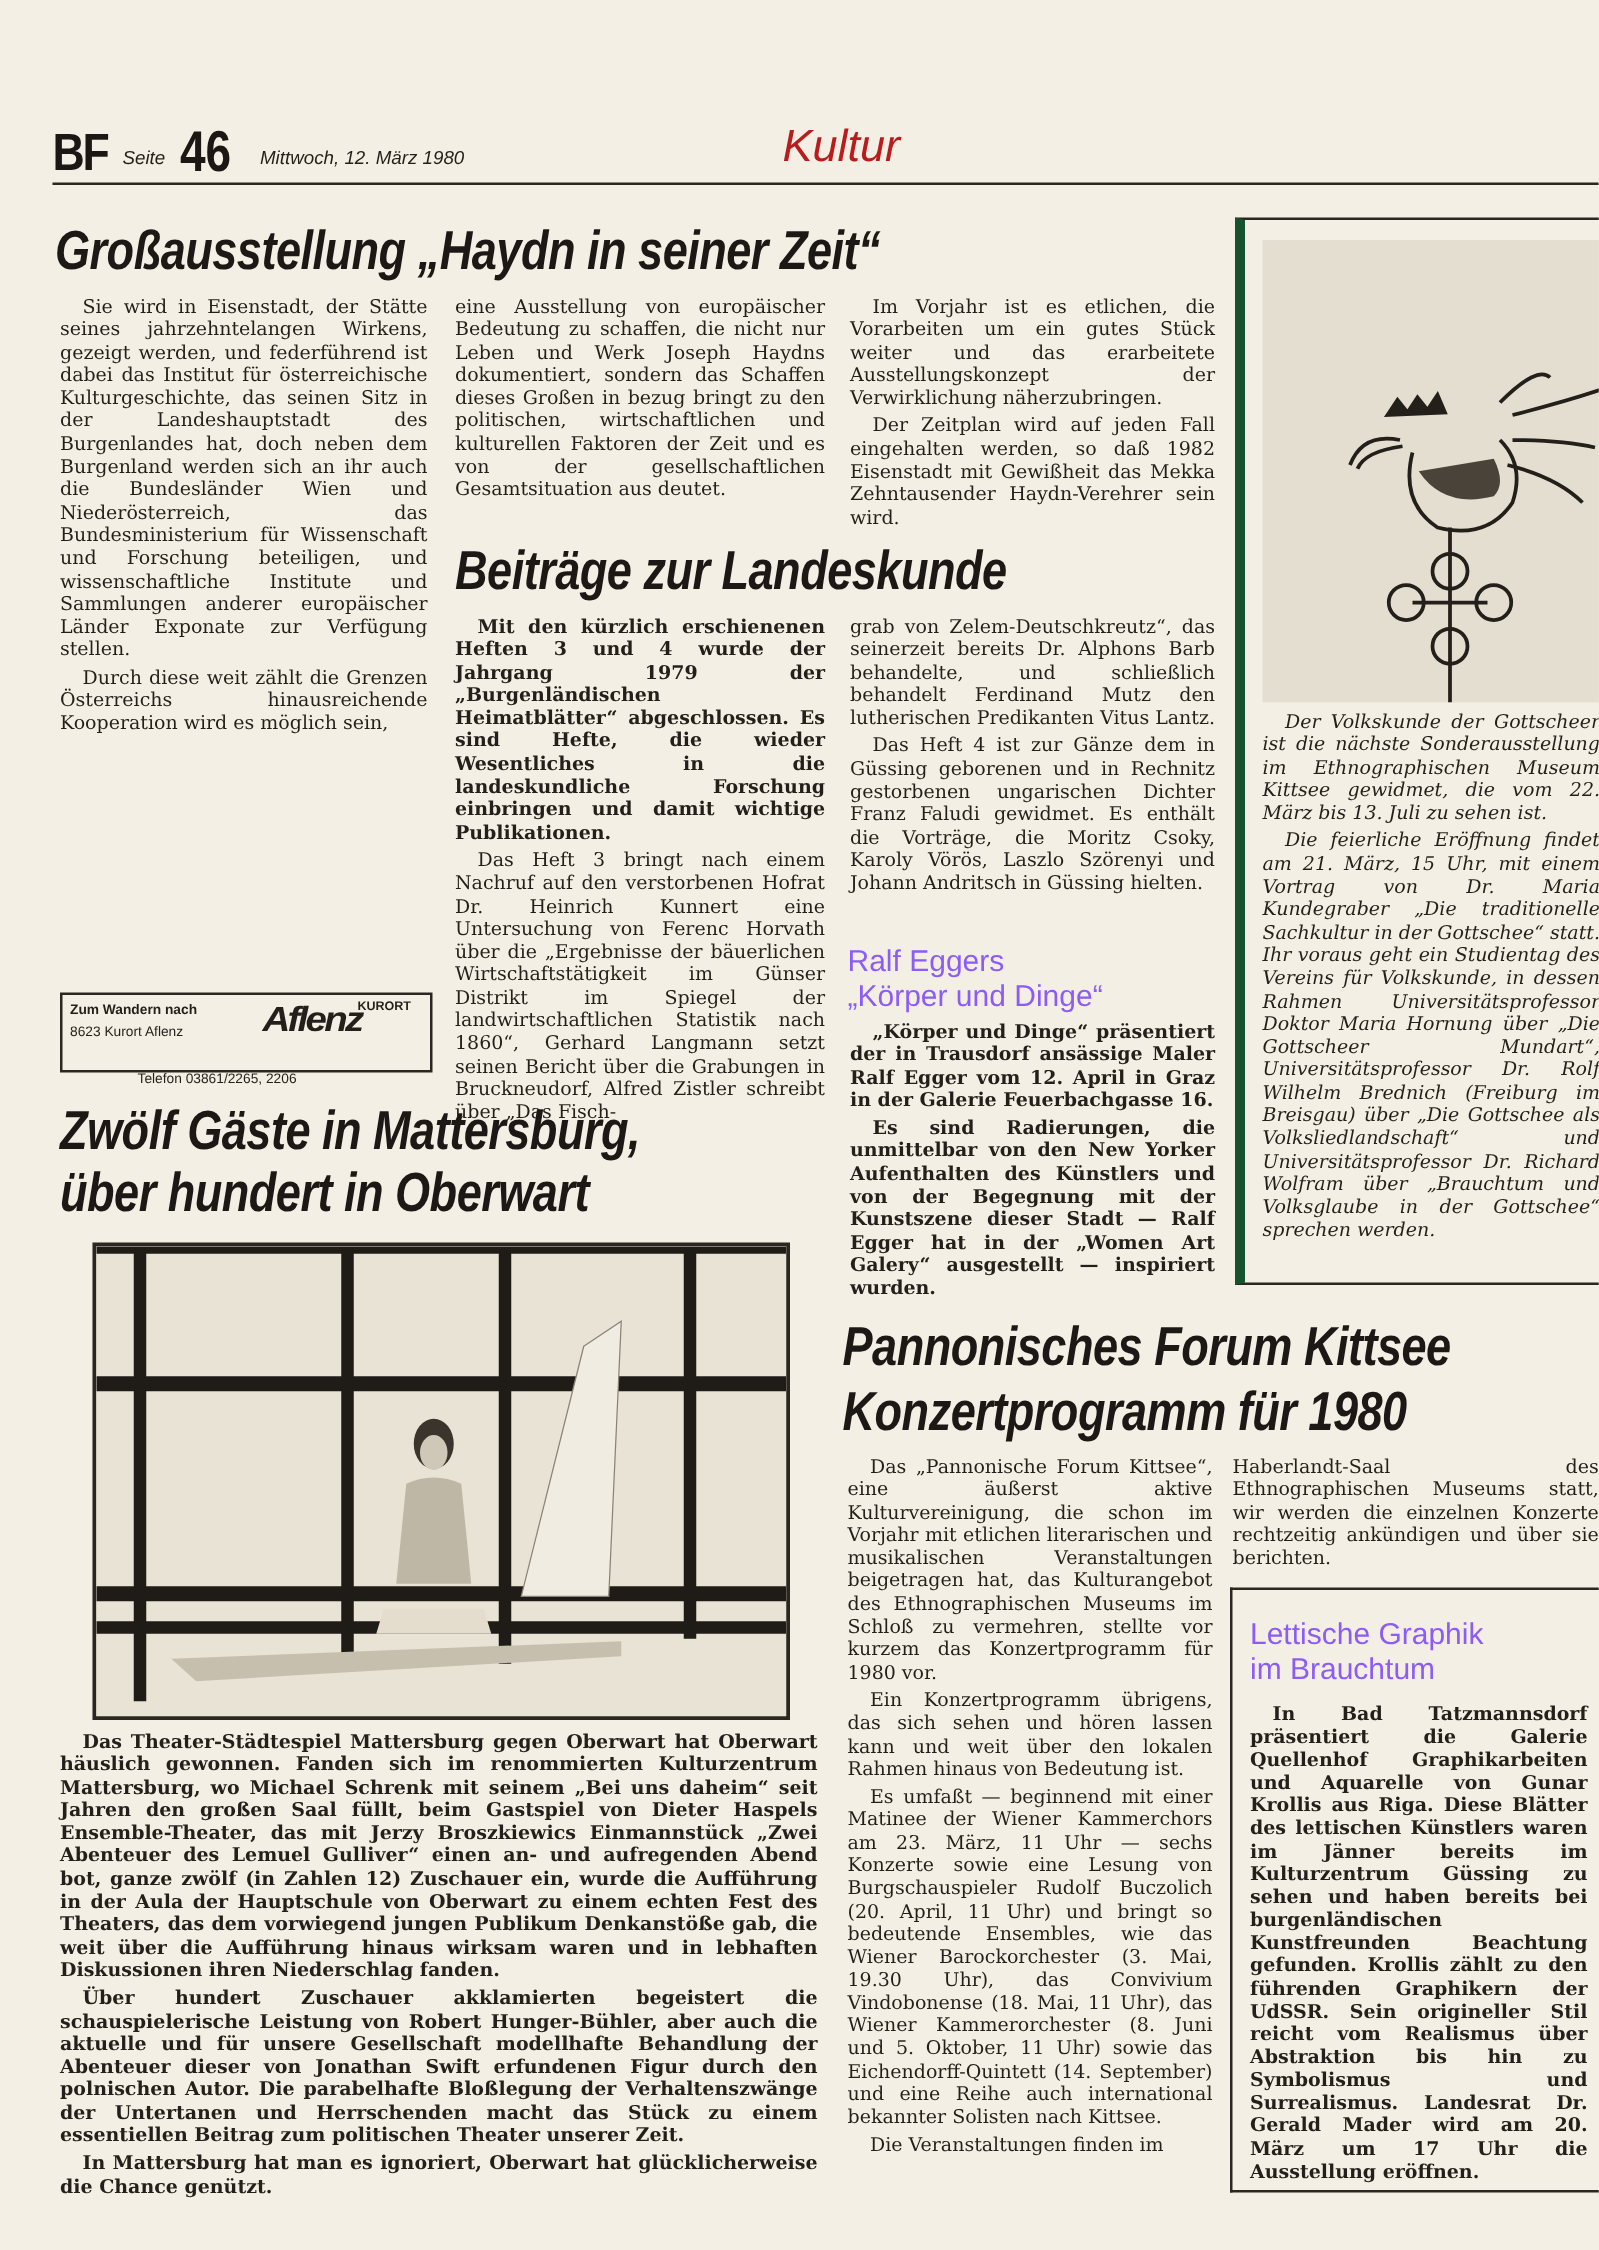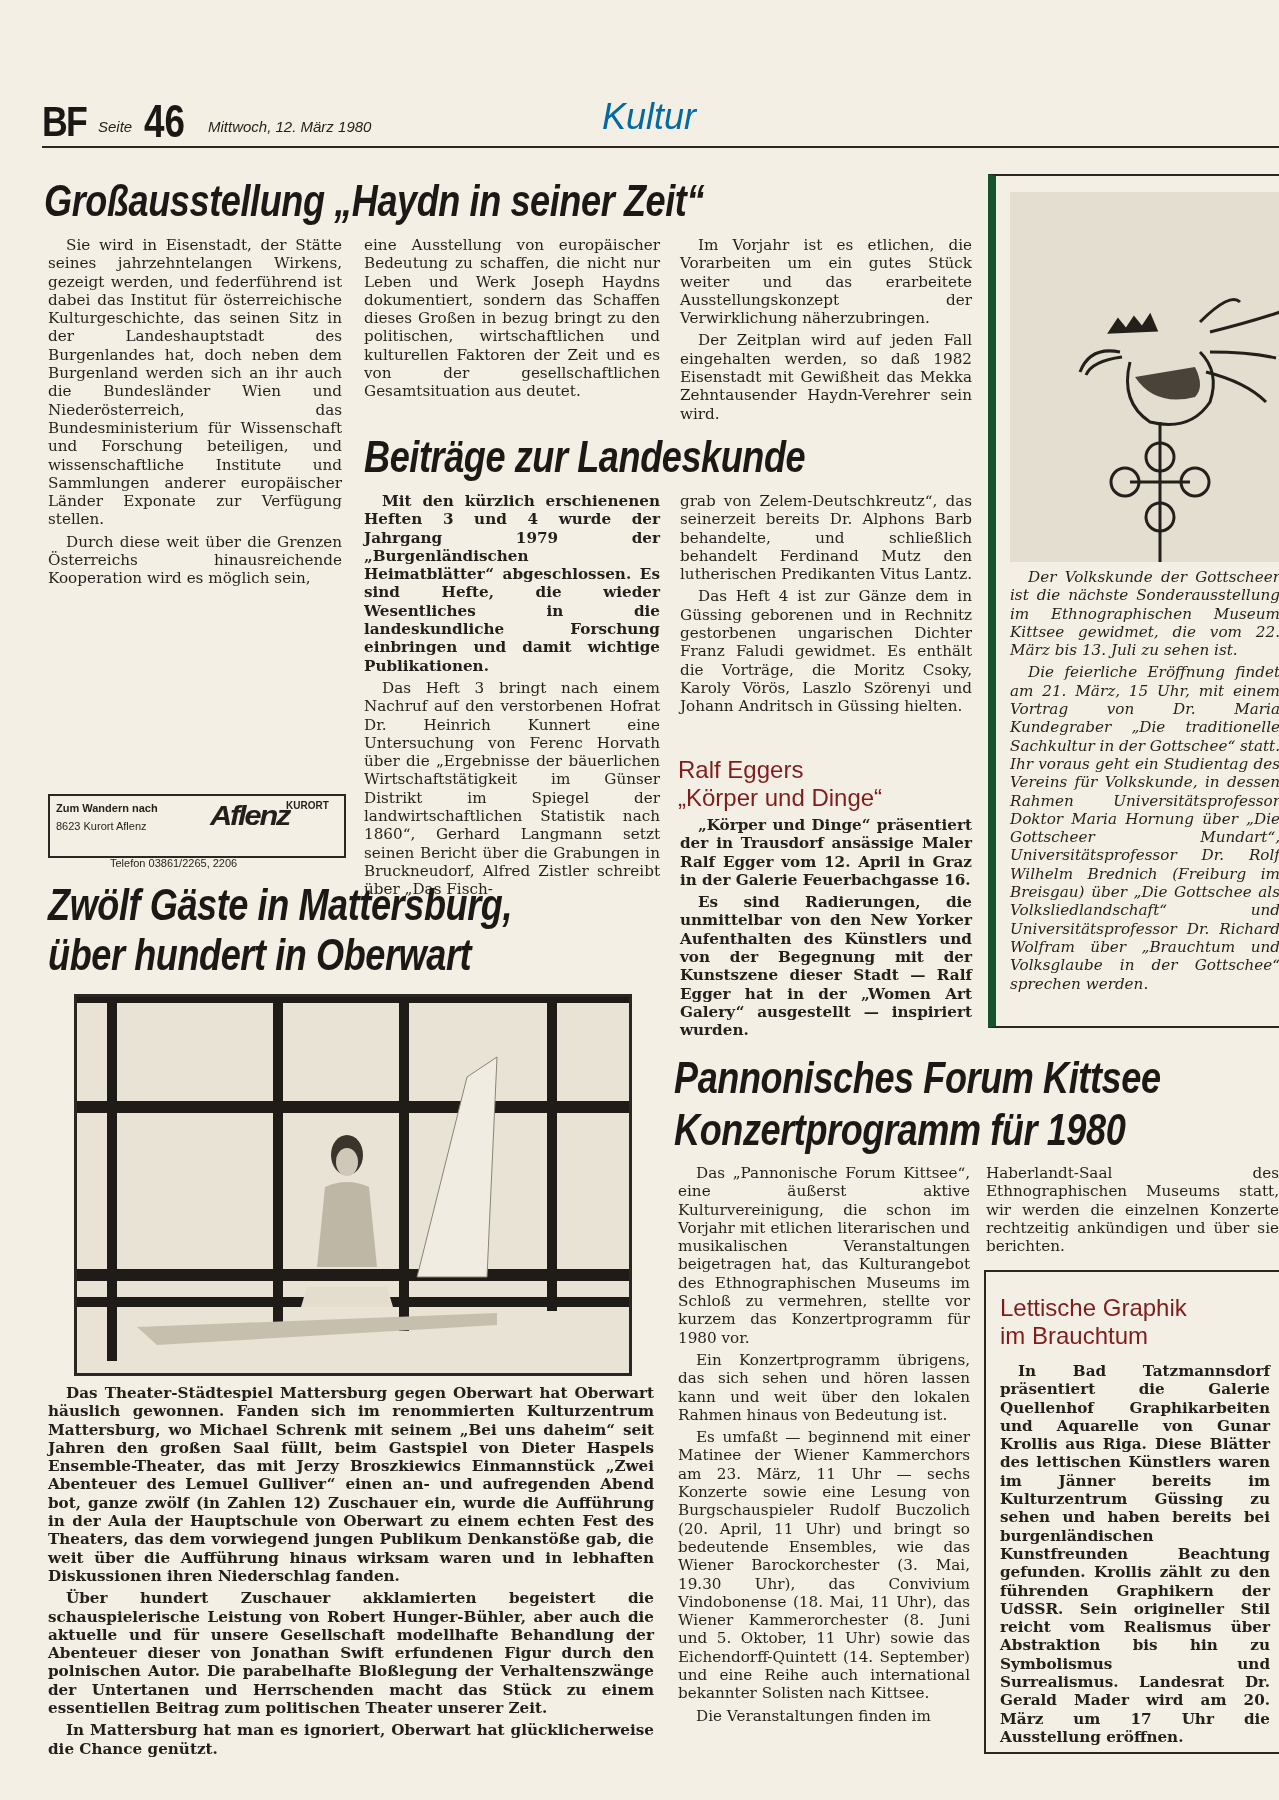--- a/index.html
+++ b/index.html
@@ -8,34 +8,34 @@
     background:#f4efe4;
     color:#231f1a;
     font-family:"DejaVu Serif", serif;
   }
   .abs { position:absolute; }
   .masthead { left:42px; top:94px; width:1237px; height:52px; }
   .bf { position:absolute; left:0; top:4px; font-family:"Liberation Sans", sans-serif; font-weight:bold; font-size:42px; letter-spacing:-2px; transform:scaleX(0.85); transform-origin:left; color:#1a1714; }
   .seite { position:absolute; left:56px; top:24px; font-family:"Liberation Sans", sans-serif; font-style:italic; font-size:15px; }
   .pagenum { position:absolute; left:102px; top:0px; font-family:"Liberation Sans", sans-serif; font-weight:bold; font-size:46px; transform:scaleX(0.8); transform-origin:left; color:#1a1714; }
   .date { position:absolute; left:166px; top:24px; font-family:"Liberation Sans", sans-serif; font-style:italic; font-size:15px; }
-  .section { position:absolute; left:560px; top:2px; font-family:"Liberation Sans", sans-serif; font-style:italic; font-size:36px; font-weight:300; color:#0369a1; }
+  .section { position:absolute; left:584px; top:2px; font-family:"Liberation Sans", sans-serif; font-style:italic; font-size:36px; font-weight:300; color:#b91c1c; }
   .rule { position:absolute; left:42px; top:146px; width:1237px; height:2px; background:#2a2621; }
 
   .headline {
     font-family:"Liberation Sans", sans-serif; font-weight:bold; font-style:italic;
     color:#1b1815; transform:scaleX(0.82); transform-origin:left; white-space:nowrap;
     letter-spacing:-0.5px;
   }
   .col { font-size:15.2px; line-height:18.3px; text-align:justify; hyphens:manual; }
   .col p { margin:0; text-indent:18px; }
   .col p + p { margin-top:4px; }
   .bold { font-weight:bold; }
   .ital { font-style:italic; }
-  .subhead { font-family:"Liberation Sans", sans-serif; font-size:24px; line-height:28px; color:#7f1d1d; }
+  .subhead { font-family:"Liberation Sans", sans-serif; font-size:24px; line-height:28px; color:#8b5cf6; }
 
   .ad-box { left:48px; top:794px; width:294px; height:60px; border:2px solid #2a2621; font-family:"Liberation Sans", sans-serif; }
   .ad-line1 { position:absolute; left:6px; top:6px; font-size:11px; font-weight:bold; }
   .ad-line2 { position:absolute; left:6px; top:24px; font-size:11px; }
   .ad-line3 { position:absolute; left:60px; top:42px; font-size:11px;margin-top:19px; }
   .ad-logo { position:absolute; left:160px; top:4px; font-size:28px; font-weight:bold; font-style:italic; letter-spacing:-2px; transform:scaleX(1.1); transform-origin:left; }
   .ad-kurort { position:absolute; left:236px; top:4px; font-size:10px; font-weight:bold; }
 
   .photo { left:74px; top:994px; width:552px; height:376px; background:#ece6d8; border:3px solid #2a2621; overflow:hidden; }
   .side-box { left:988px; top:174px; width:290px; height:850px; border-left:8px solid #14532d; border-top:2px solid #2a2621; border-bottom:2px solid #2a2621; }
@@ -51,21 +51,21 @@
   <span class="pagenum">46</span>
   <span class="date">Mittwoch, 12. März 1980</span>
   <span class="section">Kultur</span>
 </div>
 <div class="rule"></div>
 
 <div class="abs headline" style="left:44px; top:176px; font-size:44px;">Großausstellung „Haydn in seiner Zeit“</div>
 
 <div class="abs col" style="left:48px; top:236px; width:294px;">
   <p>Sie wird in Eisenstadt, der Stätte seines jahrzehntelangen Wirkens, gezeigt werden, und federführend ist dabei das Institut für österreichische Kulturgeschichte, das seinen Sitz in der Landeshauptstadt des Burgenlandes hat, doch neben dem Burgenland werden sich an ihr auch die Bundesländer Wien und Niederösterreich, das Bundesministerium für Wissenschaft und Forschung beteiligen, und wissenschaftliche Institute und Sammlungen anderer europäischer Länder Exponate zur Verfügung stellen.</p>
-  <p>Durch diese weit über die Grenzen Österreichs hinausreichende Kooperation wird es möglich sein,</p>
+  <p>Durch diese weit zählt die Grenzen Österreichs hinausreichende Kooperation wird es möglich sein,</p>
 </div>
 <div class="abs col" style="left:364px; top:236px; width:296px;">
   <p style="text-indent:0">eine Ausstellung von europäischer Bedeutung zu schaffen, die nicht nur Leben und Werk Joseph Haydns dokumentiert, sondern das Schaffen dieses Großen in bezug bringt zu den politischen, wirtschaftlichen und kulturellen Faktoren der Zeit und es von der gesellschaftlichen Gesamtsituation aus deutet.</p>
 </div>
 <div class="abs col" style="left:680px; top:236px; width:292px;">
   <p>Im Vorjahr ist es etlichen, die Vorarbeiten um ein gutes Stück weiter und das erarbeitete Ausstellungskonzept der Verwirklichung näherzubringen.</p>
   <p>Der Zeitplan wird auf jeden Fall eingehalten werden, so daß 1982 Eisenstadt mit Gewißheit das Mekka Zehntausender Haydn-Verehrer sein wird.</p>
 </div>
 
 <div class="abs ad-box">

